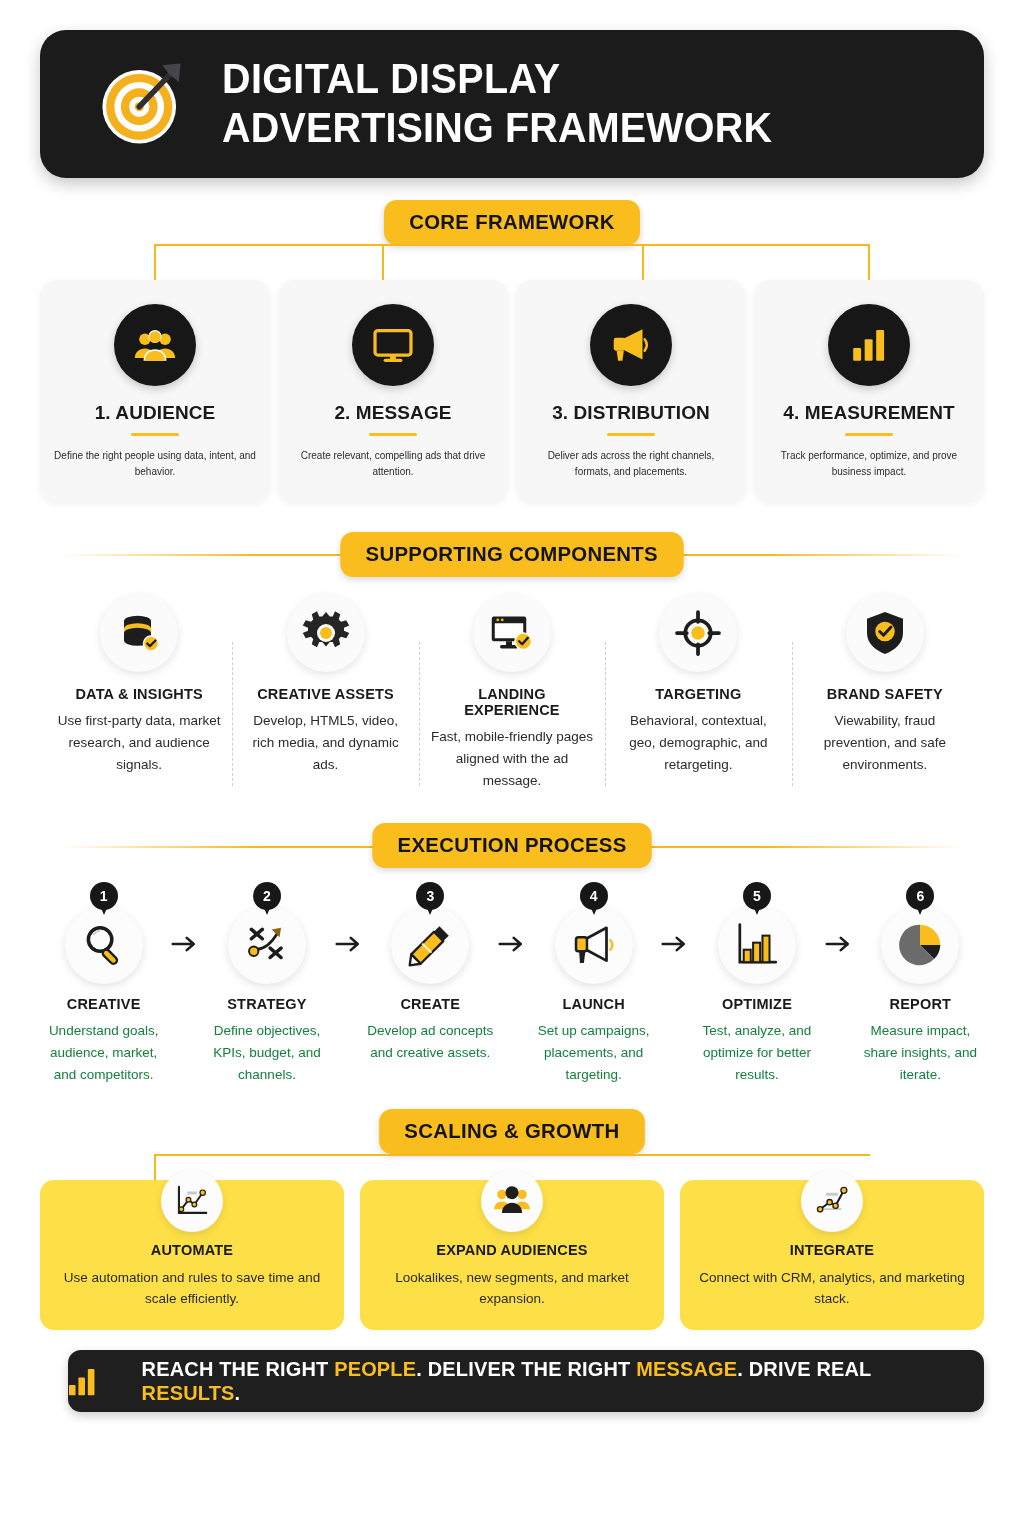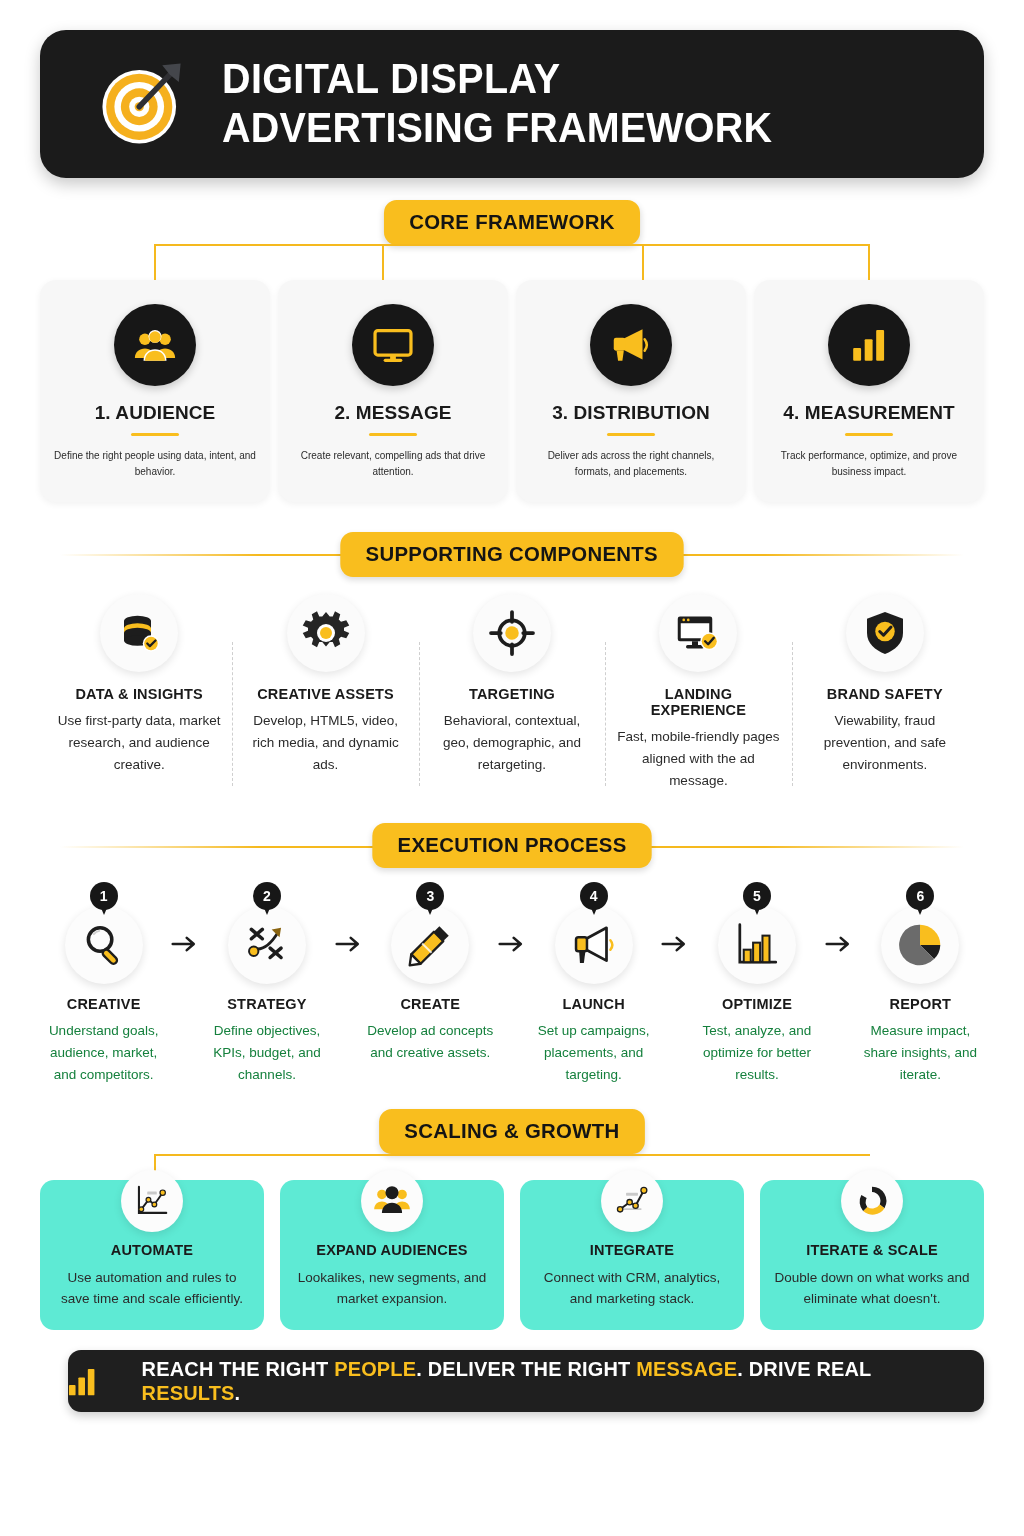--- a/index.html
+++ b/index.html
@@ -155,21 +155,21 @@
     flex: 0 0 36px;
     display: flex; align-items: center; justify-content: center;
     padding-top: 52px;
   }
   .step-arrow svg { width: 28px; height: 20px; }
 
   
   .scale-row { display: flex; gap: 16px; }
   .scale-card {
     flex: 1;
-    background: #5eead4;
+    background: #fde047;
     border-radius: 14px;
     padding: 18px 12px 20px;
     text-align: center;
     position: relative;
   }
   .scale-iconwrap {
     width: 62px; height: 62px;
     margin: -28px auto 10px;
     border-radius: 50%;
     background: #FCFCFC;
@@ -314,48 +314,33 @@
           <rect x="12" y="26" width="36" height="6" fill="#F9BE1E"></rect>
           <ellipse cx="30" cy="32" rx="18" ry="7" fill="#1d1d1d"></ellipse>
           <rect x="12" y="32" width="36" height="10" fill="#1d1d1d"></rect>
           <ellipse cx="30" cy="42" rx="18" ry="7" fill="#1d1d1d"></ellipse>
           <circle cx="48" cy="46" r="11" fill="#ffffff"></circle>
           <circle cx="48" cy="46" r="9" fill="#F9BE1E"></circle>
           <path d="M43 46 l3.5 3.5 L54 42" fill="none" stroke="#1d1d1d" stroke-width="3" stroke-linecap="round" stroke-linejoin="round"></path>
         </svg>
       </div>
       <div class="support-title">DATA &amp; INSIGHTS</div>
-      <div class="support-desc">Use first-party data, market research, and audience creative.</div>
+      <div class="support-desc">Use first-party data, market research, and audience signals.</div>
     </div>
 
     <div class="support-col">
       <div class="support-iconwrap">
         <svg viewBox="0 0 64 64">
           <path d="M32 4 l5 6 h4 l3-7 7 4 -2 7 3 3 7-2 4 7 -7 3 v4 l7 3 -4 7 -7-2 -3 3 2 7 -7 4 -3-7 h-4 l-5 6 -5-6 h-4 l-3 7 -7-4 2-7 -3-3 -7 2 -4-7 7-3 v-4 l-7-3 4-7 7 2 3-3 -2-7 7-4 3 7 h4 z" fill="#252525"></path>
           <circle cx="32" cy="32" r="12" fill="#ffffff"></circle>
           <circle cx="32" cy="32" r="8" fill="#F9BE1E"></circle>
         </svg>
       </div>
       <div class="support-title">CREATIVE ASSETS</div>
       <div class="support-desc">Develop, HTML5, video, rich media, and dynamic ads.</div>
-    </div>
-
-    <div class="support-col">
-      <div class="support-iconwrap">
-        <svg viewBox="0 0 64 64">
-          <circle cx="32" cy="32" r="17" fill="none" stroke="#1d1d1d" stroke-width="5"></circle>
-          <circle cx="32" cy="32" r="9" fill="#F9BE1E"></circle>
-          <line x1="32" y1="4" x2="32" y2="17" stroke="#1d1d1d" stroke-width="5" stroke-linecap="round"></line>
-          <line x1="32" y1="47" x2="32" y2="60" stroke="#1d1d1d" stroke-width="5" stroke-linecap="round"></line>
-          <line x1="4" y1="32" x2="17" y2="32" stroke="#1d1d1d" stroke-width="5" stroke-linecap="round"></line>
-          <line x1="47" y1="32" x2="60" y2="32" stroke="#1d1d1d" stroke-width="5" stroke-linecap="round"></line>
-        </svg>
-      </div>
-      <div class="support-title">TARGETING</div>
-      <div class="support-desc">Behavioral, contextual, geo, demographic, and retargeting.</div>
     </div>
 
     <div class="support-col">
       <div class="support-iconwrap">
         <svg viewBox="0 0 64 64">
           <rect x="5" y="10" width="46" height="33" rx="3" fill="#1d1d1d"></rect>
           <rect x="9" y="19" width="38" height="20" fill="#ffffff"></rect>
           <circle cx="13" cy="14.5" r="1.8" fill="#F9BE1E"></circle>
           <circle cx="19" cy="14.5" r="1.8" fill="#F9BE1E"></circle>
           <rect x="24" y="43" width="8" height="6" fill="#1d1d1d"></rect>
@@ -365,20 +350,35 @@
           <path d="M41.5 43 l4 4 L53 38.5" fill="none" stroke="#1d1d1d" stroke-width="3.2" stroke-linecap="round" stroke-linejoin="round"></path>
         </svg>
       </div>
       <div class="support-title">LANDING EXPERIENCE</div>
       <div class="support-desc">Fast, mobile-friendly pages aligned with the ad message.</div>
     </div>
 
     <div class="support-col">
       <div class="support-iconwrap">
         <svg viewBox="0 0 64 64">
+          <circle cx="32" cy="32" r="17" fill="none" stroke="#1d1d1d" stroke-width="5"></circle>
+          <circle cx="32" cy="32" r="9" fill="#F9BE1E"></circle>
+          <line x1="32" y1="4" x2="32" y2="17" stroke="#1d1d1d" stroke-width="5" stroke-linecap="round"></line>
+          <line x1="32" y1="47" x2="32" y2="60" stroke="#1d1d1d" stroke-width="5" stroke-linecap="round"></line>
+          <line x1="4" y1="32" x2="17" y2="32" stroke="#1d1d1d" stroke-width="5" stroke-linecap="round"></line>
+          <line x1="47" y1="32" x2="60" y2="32" stroke="#1d1d1d" stroke-width="5" stroke-linecap="round"></line>
+        </svg>
+      </div>
+      <div class="support-title">TARGETING</div>
+      <div class="support-desc">Behavioral, contextual, geo, demographic, and retargeting.</div>
+    </div>
+
+    <div class="support-col">
+      <div class="support-iconwrap">
+        <svg viewBox="0 0 64 64">
           <path d="M32 4 L56 13 v19 c0 14-11 23-24 28 C19 55 8 46 8 32 V13 Z" fill="#1d1d1d"></path>
           <circle cx="32" cy="30" r="13" fill="#F9BE1E"></circle>
           <path d="M25 30 l5 5 L40 24" fill="none" stroke="#1d1d1d" stroke-width="4" stroke-linecap="round" stroke-linejoin="round"></path>
         </svg>
       </div>
       <div class="support-title">BRAND SAFETY</div>
       <div class="support-desc">Viewability, fraud prevention, and safe environments.</div>
     </div>
   </div>
 
@@ -554,31 +554,20 @@
           <circle cx="12" cy="46" r="4.5" fill="#F9BE1E" stroke="#1d1d1d" stroke-width="2.2"></circle>
           <circle cx="28" cy="34" r="4.5" fill="#F9BE1E" stroke="#1d1d1d" stroke-width="2.2"></circle>
           <circle cx="38" cy="40" r="4.5" fill="#F9BE1E" stroke="#1d1d1d" stroke-width="2.2"></circle>
           <circle cx="52" cy="14" r="5" fill="#F9BE1E" stroke="#1d1d1d" stroke-width="2.2"></circle>
         </svg>
       </div>
       <div class="scale-title">INTEGRATE</div>
       <div class="scale-desc">Connect with CRM, analytics, and marketing stack.</div>
     </div>
 
-    <div class="scale-card">
-      <div class="scale-iconwrap">
-        <svg viewBox="0 0 64 64">
-          <path d="M32 8 A24 24 0 0 1 53 44 L45 38 A15 15 0 0 0 32 17 Z" fill="#1d1d1d"></path>
-          <path d="M53 44 A24 24 0 0 1 17 49 L24 42 A15 15 0 0 0 45 38 Z" fill="#F9BE1E"></path>
-          <path d="M17 49 A24 24 0 0 1 14 22 L23 27 A15 15 0 0 0 24 42 Z" fill="#1d1d1d"></path>
-        </svg>
-      </div>
-      <div class="scale-title">ITERATE &amp; SCALE</div>
-      <div class="scale-desc">Double down on what works and eliminate what doesn't.</div>
-    </div>
   </div>
 
   <div class="footer-bar">
     <div class="footer-icon">
       <svg viewBox="0 0 36 30">
         <rect x="1" y="19" width="7" height="11" rx="1" fill="#F9BE1E"></rect>
         <rect x="11" y="11" width="7" height="19" rx="1" fill="#F9BE1E"></rect>
         <rect x="21" y="2" width="7" height="28" rx="1" fill="#F9BE1E"></rect>
       </svg>
     </div>

